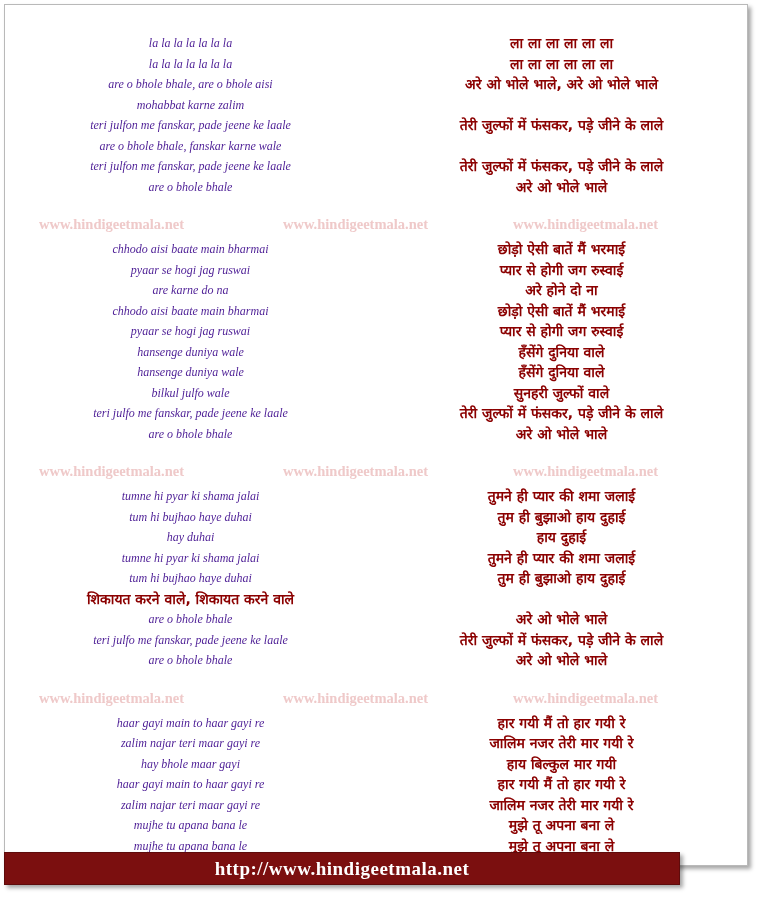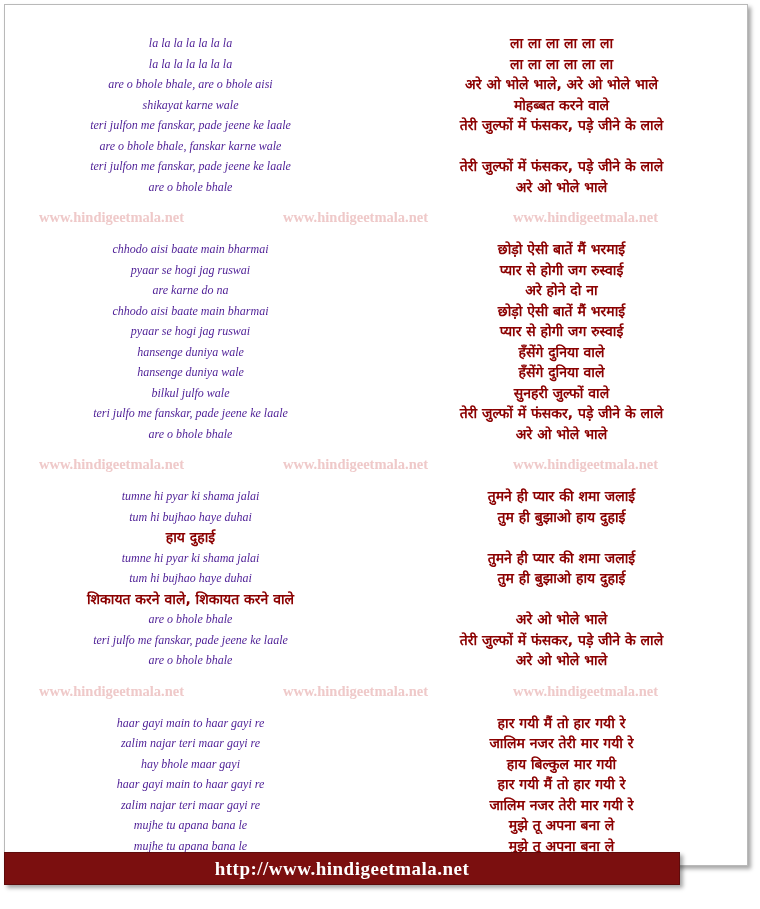--- a/index.html
+++ b/index.html
@@ -61,21 +61,21 @@
     color: #8b0000;
     font-weight: bold;
   }
   .watermark-row {
     position: relative;
     height: 26px;
     width: 100%;
   }
   .watermark-row .wm {
     position: absolute;
-    top: 4px;
+    top: 11px;
     font-family: "Liberation Serif", serif;
     font-weight: bold;
     font-size: 14.5px;
     color: #efc9c9;
     letter-spacing: 0px;
     white-space: nowrap;
   }
   .wm1 { left: 34px; }
   .wm2 { left: 278px; }
   .wm3 { left: 508px; }
@@ -120,22 +120,21 @@
           </div>
           <div class="line-row">
             <div class="col-left">la la la la la la la</div>
             <div class="col-right">ला ला ला ला ला ला</div>
           </div>
           <div class="line-row">
             <div class="col-left">are o bhole bhale, are o bhole aisi</div>
             <div class="col-right">अरे ओ भोले भाले, अरे ओ भोले भाले</div>
           </div>
           <div class="line-row">
-            <div class="col-left">shikayat karne wale</div>
-            <div class="col-right">मोहब्बत करने वाले</div>
+            <div class="col-left">mohabbat karne zalim</div>
           </div>
           <div class="line-row">
             <div class="col-left">teri julfon me fanskar, pade jeene ke laale</div>
             <div class="col-right">तेरी जुल्फों में फंसकर, पड़े जीने के लाले</div>
           </div>
           <div class="line-row">
             <div class="col-left">are o bhole bhale, fanskar karne wale</div>
           </div>
           <div class="line-row">
             <div class="col-left">teri julfon me fanskar, pade jeene ke laale</div>
@@ -205,20 +204,21 @@
         <div class="stanza">
           <div class="line-row">
             <div class="col-left">tumne hi pyar ki shama jalai</div>
             <div class="col-right">तुमने ही प्यार की शमा जलाई</div>
           </div>
           <div class="line-row">
             <div class="col-left">tum hi bujhao haye duhai</div>
             <div class="col-right">तुम ही बुझाओ हाय दुहाई</div>
           </div>
           <div class="line-row">
+            <div class="col-left">hay duhai</div>
             <div class="col-right">हाय दुहाई</div>
           </div>
           <div class="line-row">
             <div class="col-left">tumne hi pyar ki shama jalai</div>
             <div class="col-right">तुमने ही प्यार की शमा जलाई</div>
           </div>
           <div class="line-row">
             <div class="col-left">tum hi bujhao haye duhai</div>
             <div class="col-right">तुम ही बुझाओ हाय दुहाई</div>
           </div>

